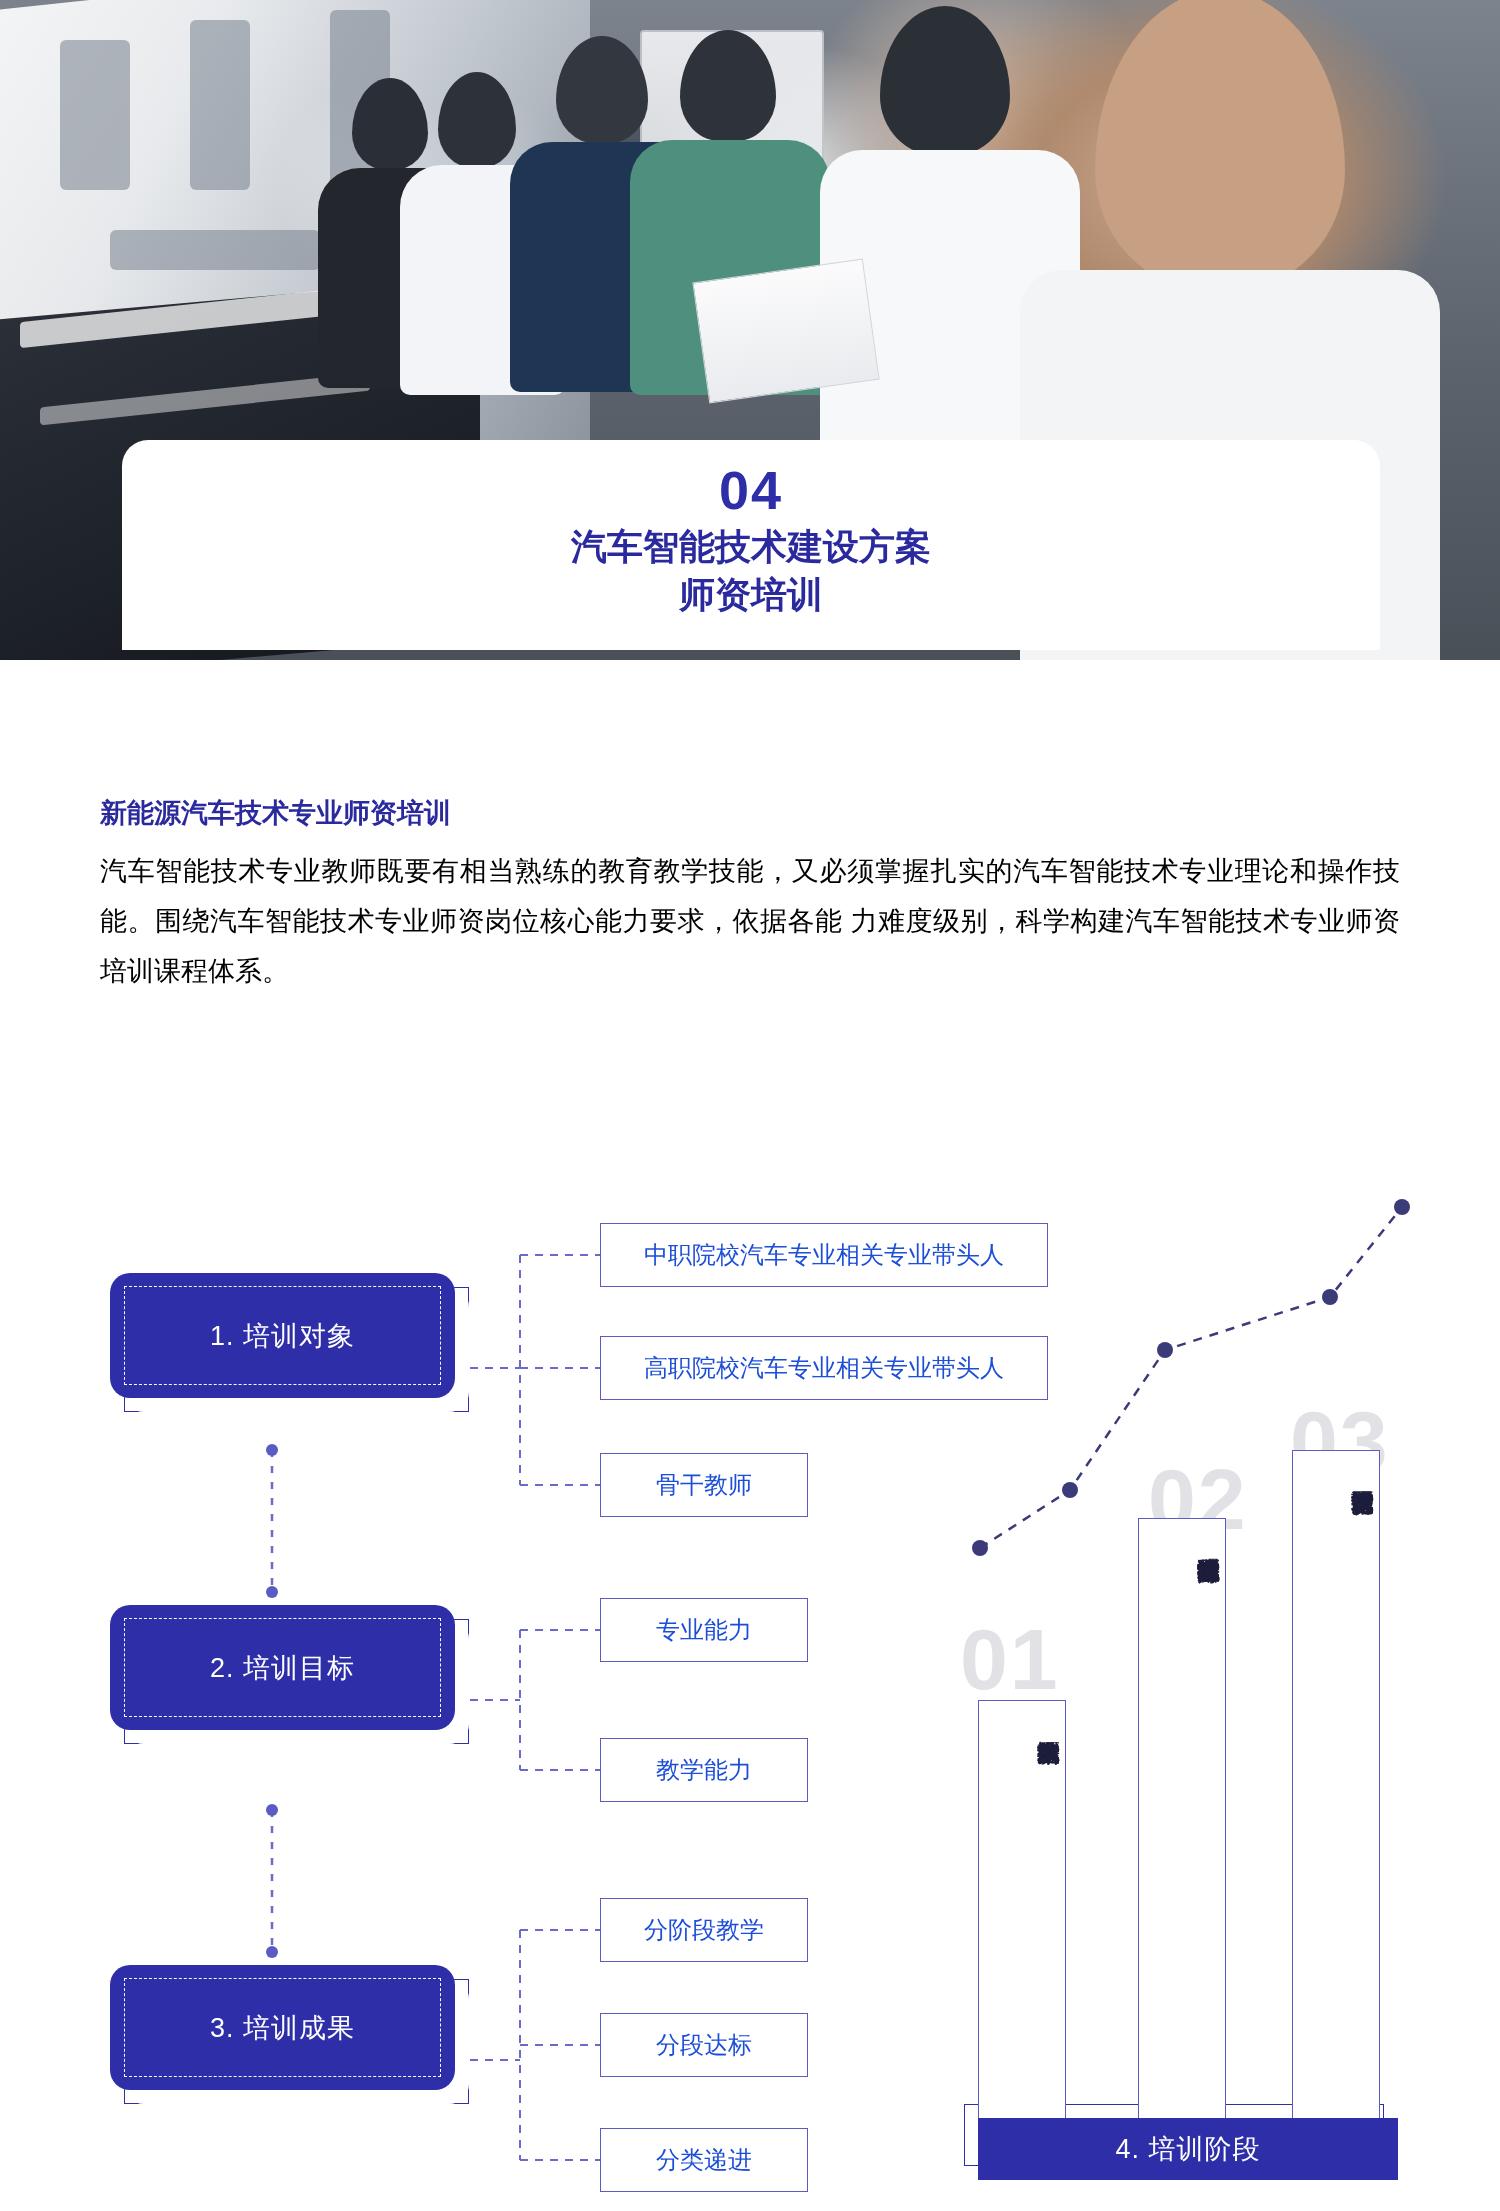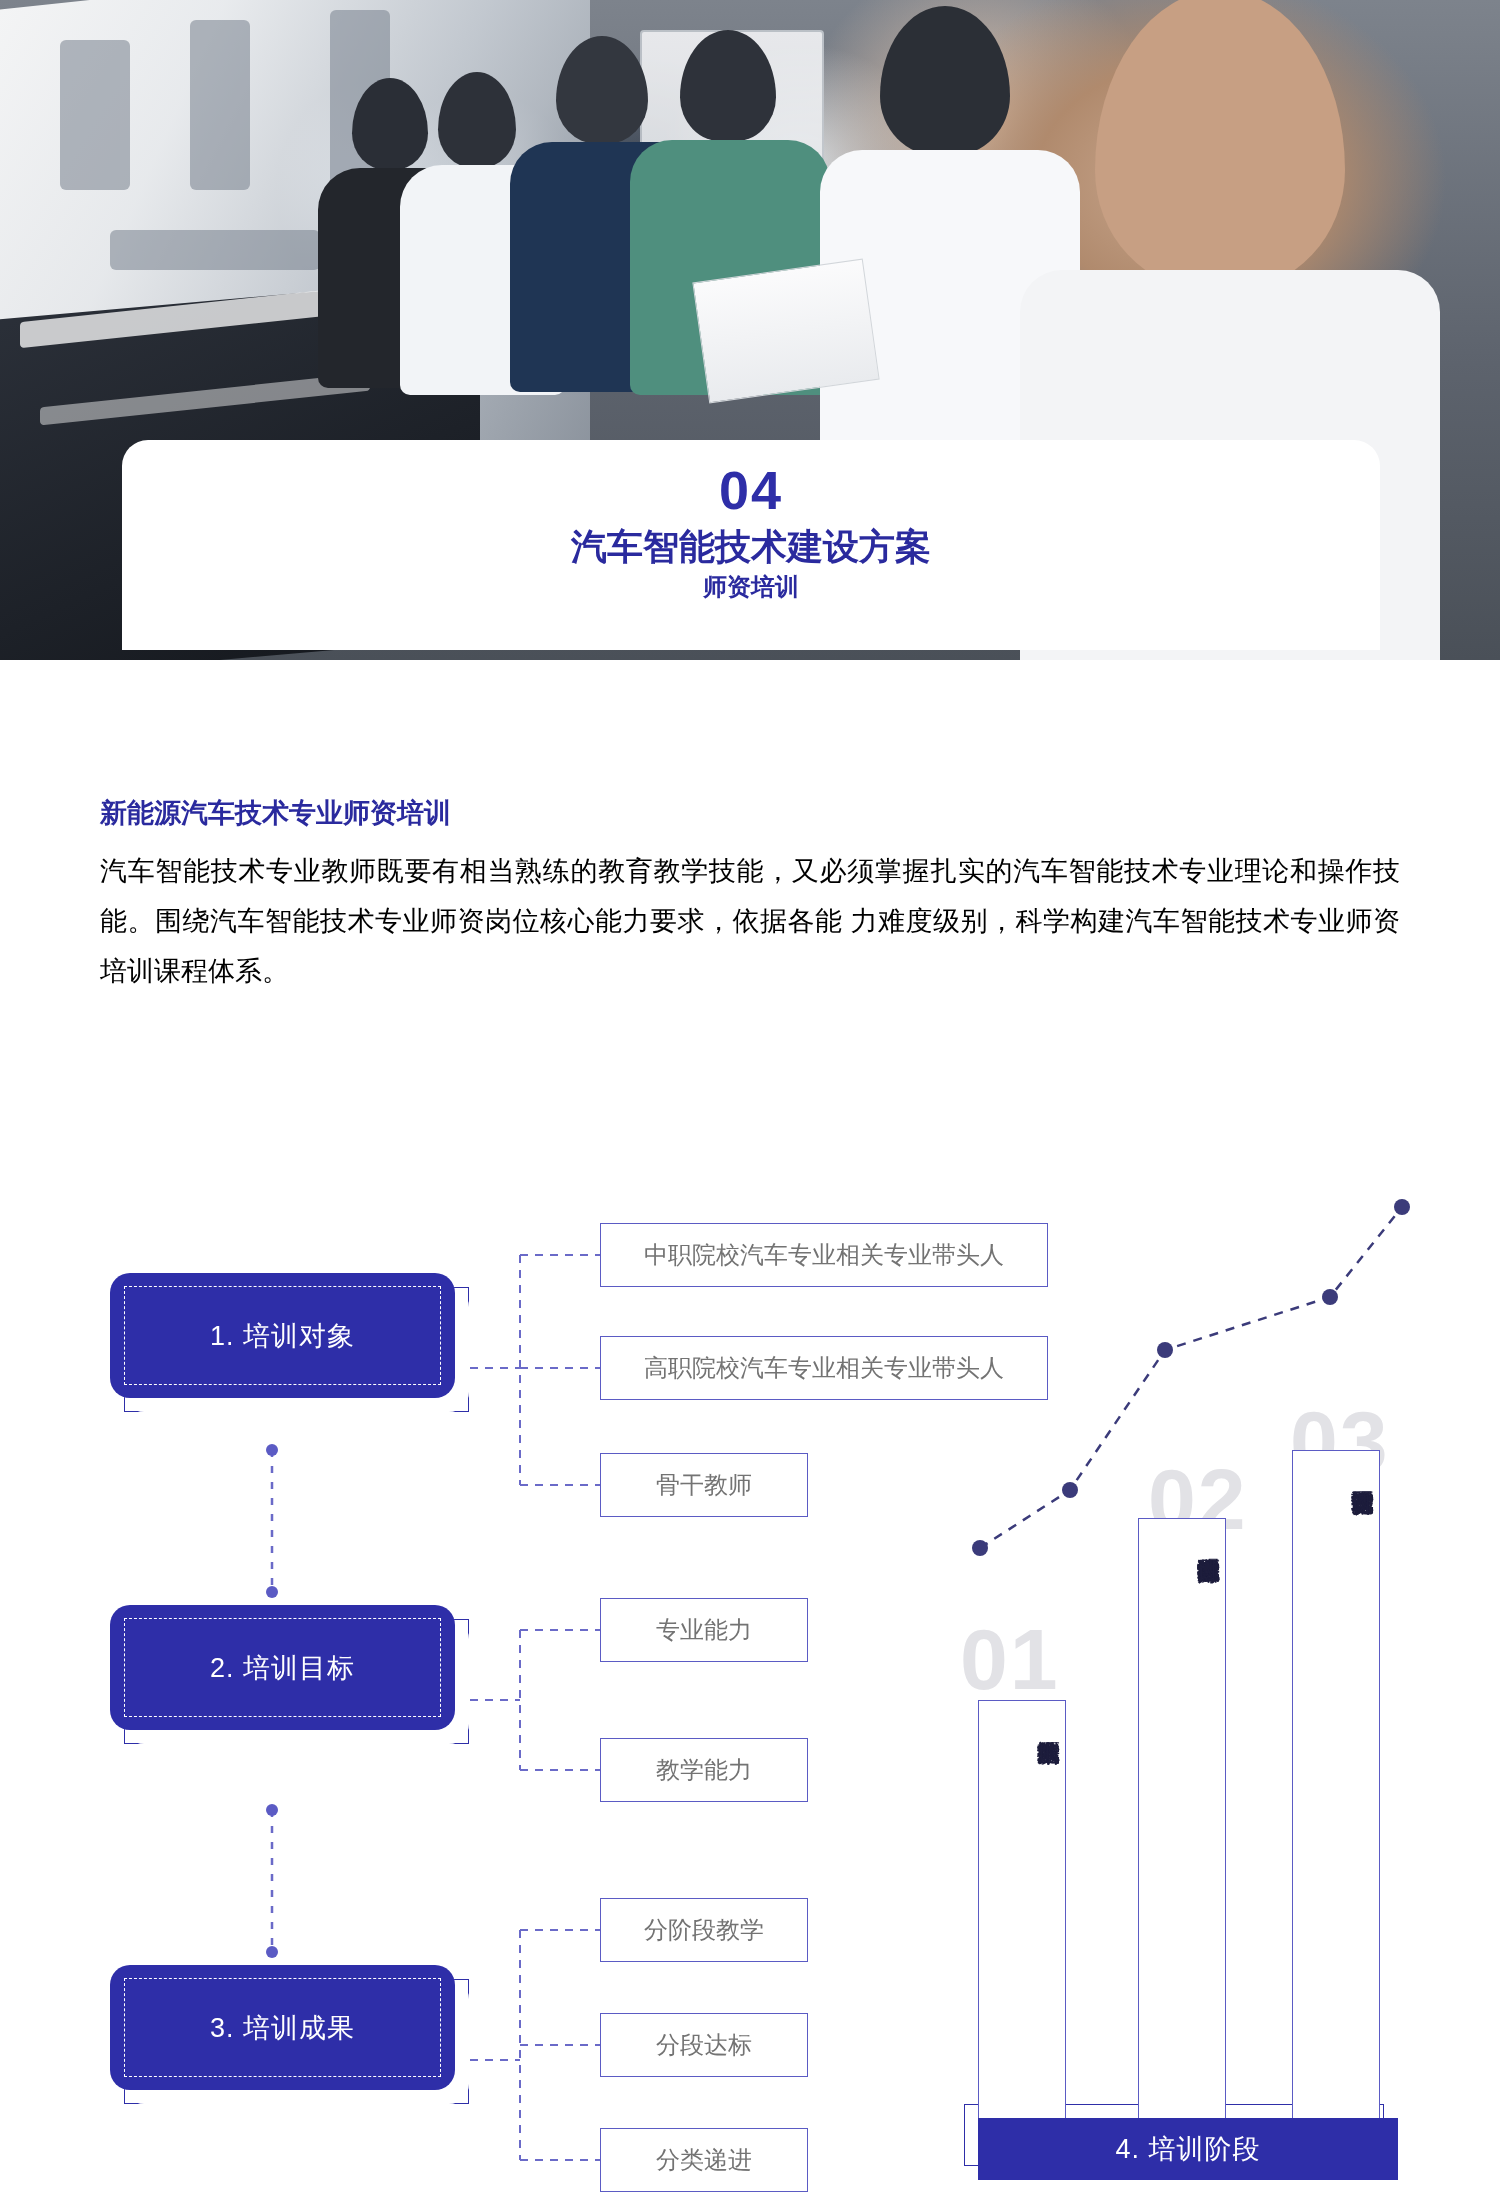--- a/index.html
+++ b/index.html
@@ -63,21 +63,21 @@
   .title-card{
     position:absolute;left:122px;top:440px;width:1258px;height:210px;
     background:#ffffff;border-radius:26px 26px 0 0;
     text-align:center;
   }
   .title-num{
     font-size:54px;font-weight:bold;color:#2e2ea8;letter-spacing:2px;
     margin-top:22px;line-height:1.05;
   }
   .title-l1{font-size:36px;font-weight:bold;color:#2a2a9e;line-height:1.35;margin-top:4px;}
-  .title-l2{font-size:24px;font-weight:bold;color:#2a2a9e;line-height:1.35;}
+  .title-l2{font-size:36px;font-weight:bold;color:#2a2a9e;line-height:1.35;}
 
   
   .body-wrap{position:absolute;left:100px;top:795px;width:1300px;}
   .sub-head{font-size:27px;font-weight:bold;color:#2a2a9e;margin-bottom:16px;}
   .para{font-size:27px;line-height:1.85;color:#000000;text-align:justify;}
 
   
   .diagram{position:absolute;left:0;top:1160px;width:1500px;height:1051px;}
   svg.lines{position:absolute;left:0;top:0;width:1500px;height:1051px;pointer-events:none;}
 
@@ -96,21 +96,21 @@
     border:1.5px dashed #ffffff;
     display:flex;align-items:center;justify-content:center;
     color:#ffffff;font-size:27px;font-weight:500;letter-spacing:1px;
   }
 
   .leaf{
     position:absolute;height:64px;
     border:1.5px solid #5b5bc4;
     background:#ffffff;
     display:flex;align-items:center;justify-content:center;
-    font-size:24px;color:#737373;
+    font-size:24px;color:#1d4ed8;
     padding:0 35px;box-sizing:border-box;
     white-space:nowrap;
   }
 
   
   .bar{
     position:absolute;background:#ffffff;border:1.5px solid #5b5bc4;
     box-sizing:border-box;
   }
   .bar .vtext{

